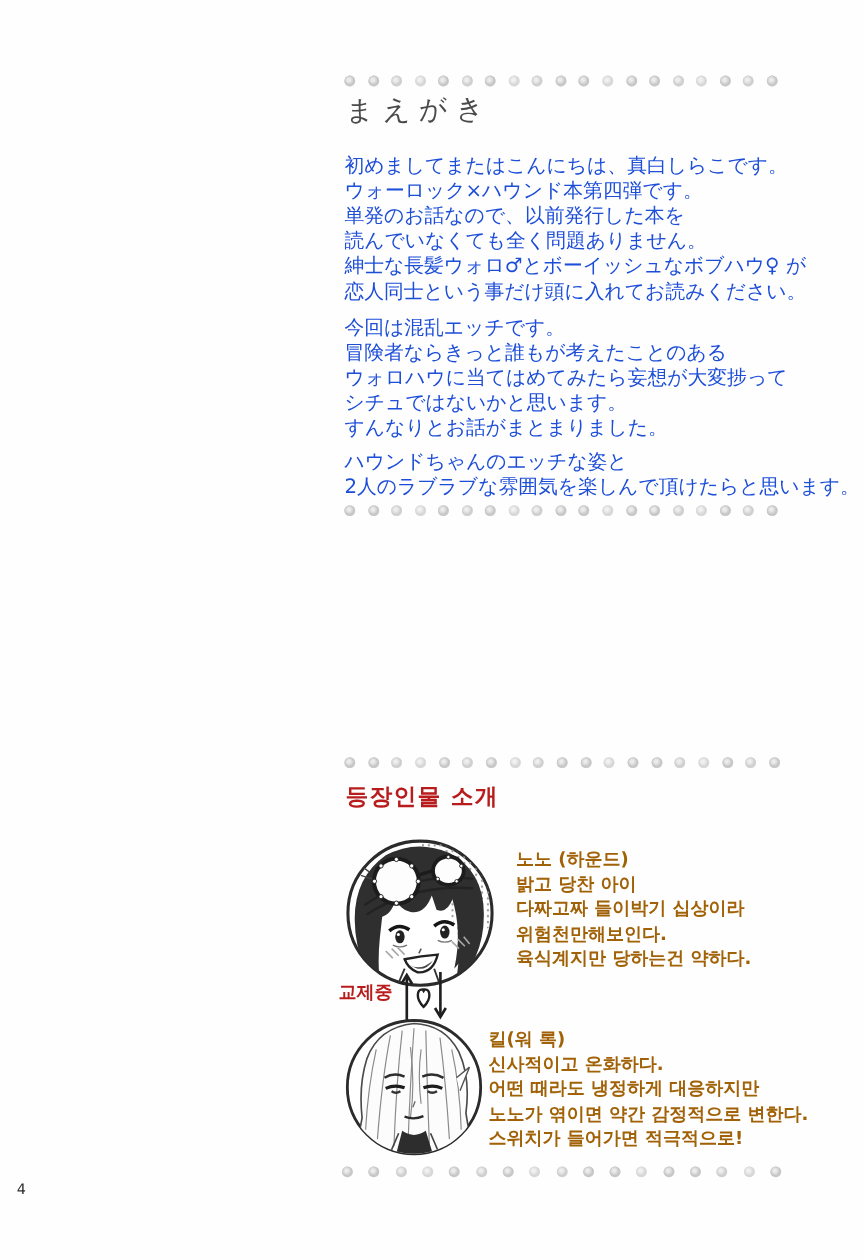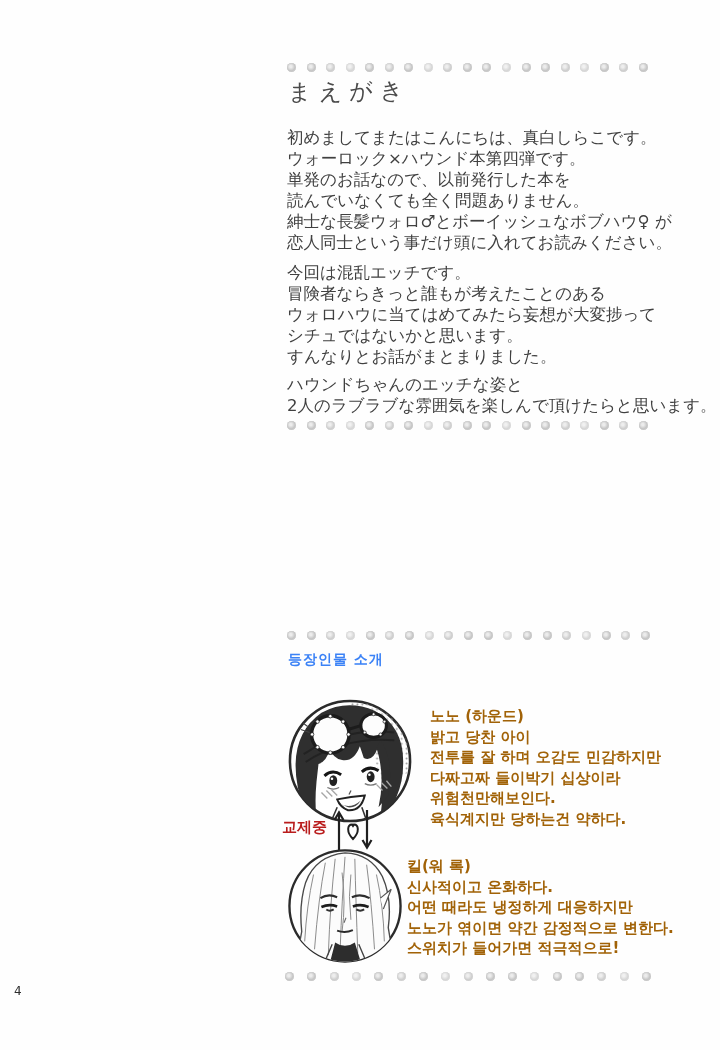--- a/index.html
+++ b/index.html
@@ -28,26 +28,26 @@
   }
   .dot:nth-child(3n){opacity:.85}
   .dot:nth-child(4n){opacity:.7}
 
   .foreword-title{
     position:absolute;left:288px;top:76px;
     font-size:23px;color:#4a4a4a;letter-spacing:7px;
     transform:rotate(-0.8deg);
   }
 
-  .jp-par{position:absolute;left:287px;font-size:16.5px;line-height:21px;color:#404040;white-space:nowrap;}
+  .jp-par{position:absolute;left:287px;font-size:16.5px;line-height:21px;color:#1d4ed8;white-space:nowrap;}
   .jp-par div{height:21px;}
 
   .kr-heading{
     position:absolute;left:288px;top:651px;
-    font-size:14px;font-weight:bold;color:#3b82f6;letter-spacing:1px;
+    font-size:19px;font-weight:bold;color:#b91c1c;letter-spacing:1px;
   }
 
   .portrait{position:absolute;}
   .portrait svg{display:block;}
 
   .kr-block{position:absolute;font-size:15px;font-weight:600;line-height:20.5px;color:#a16207;white-space:nowrap;}
   .kr-block div{height:20.5px;}
 
   .relation-label{
     position:absolute;left:282px;top:818px;
@@ -235,21 +235,20 @@
             <circle cx="80" cy="36" r="1.5"></circle>
         </g>
         <path d="M22 30 L14 24 M24 36 L15 33" stroke="#444" stroke-width="1.2"></path>
       </g>
     </svg>
   </div>
 
   <div class="kr-block" style="left:430px;top:706px;">
     <div>노노 (하운드)</div>
     <div>밝고 당찬 아이</div>
-    <div>전투를 잘 하며 오감도 민감하지만</div>
     <div>다짜고짜 들이박기 십상이라</div>
     <div>위험천만해보인다.</div>
     <div>육식계지만 당하는건 약하다.</div>
   </div>
 
   <div class="relation-label">교제중</div>
   <div class="relation-arrows">
     <svg width="46" height="44" viewBox="0 0 46 44">
       <g stroke="#1f1f1f" stroke-width="2.2" fill="none">
         <path d="M8 42 L8 6"></path>

